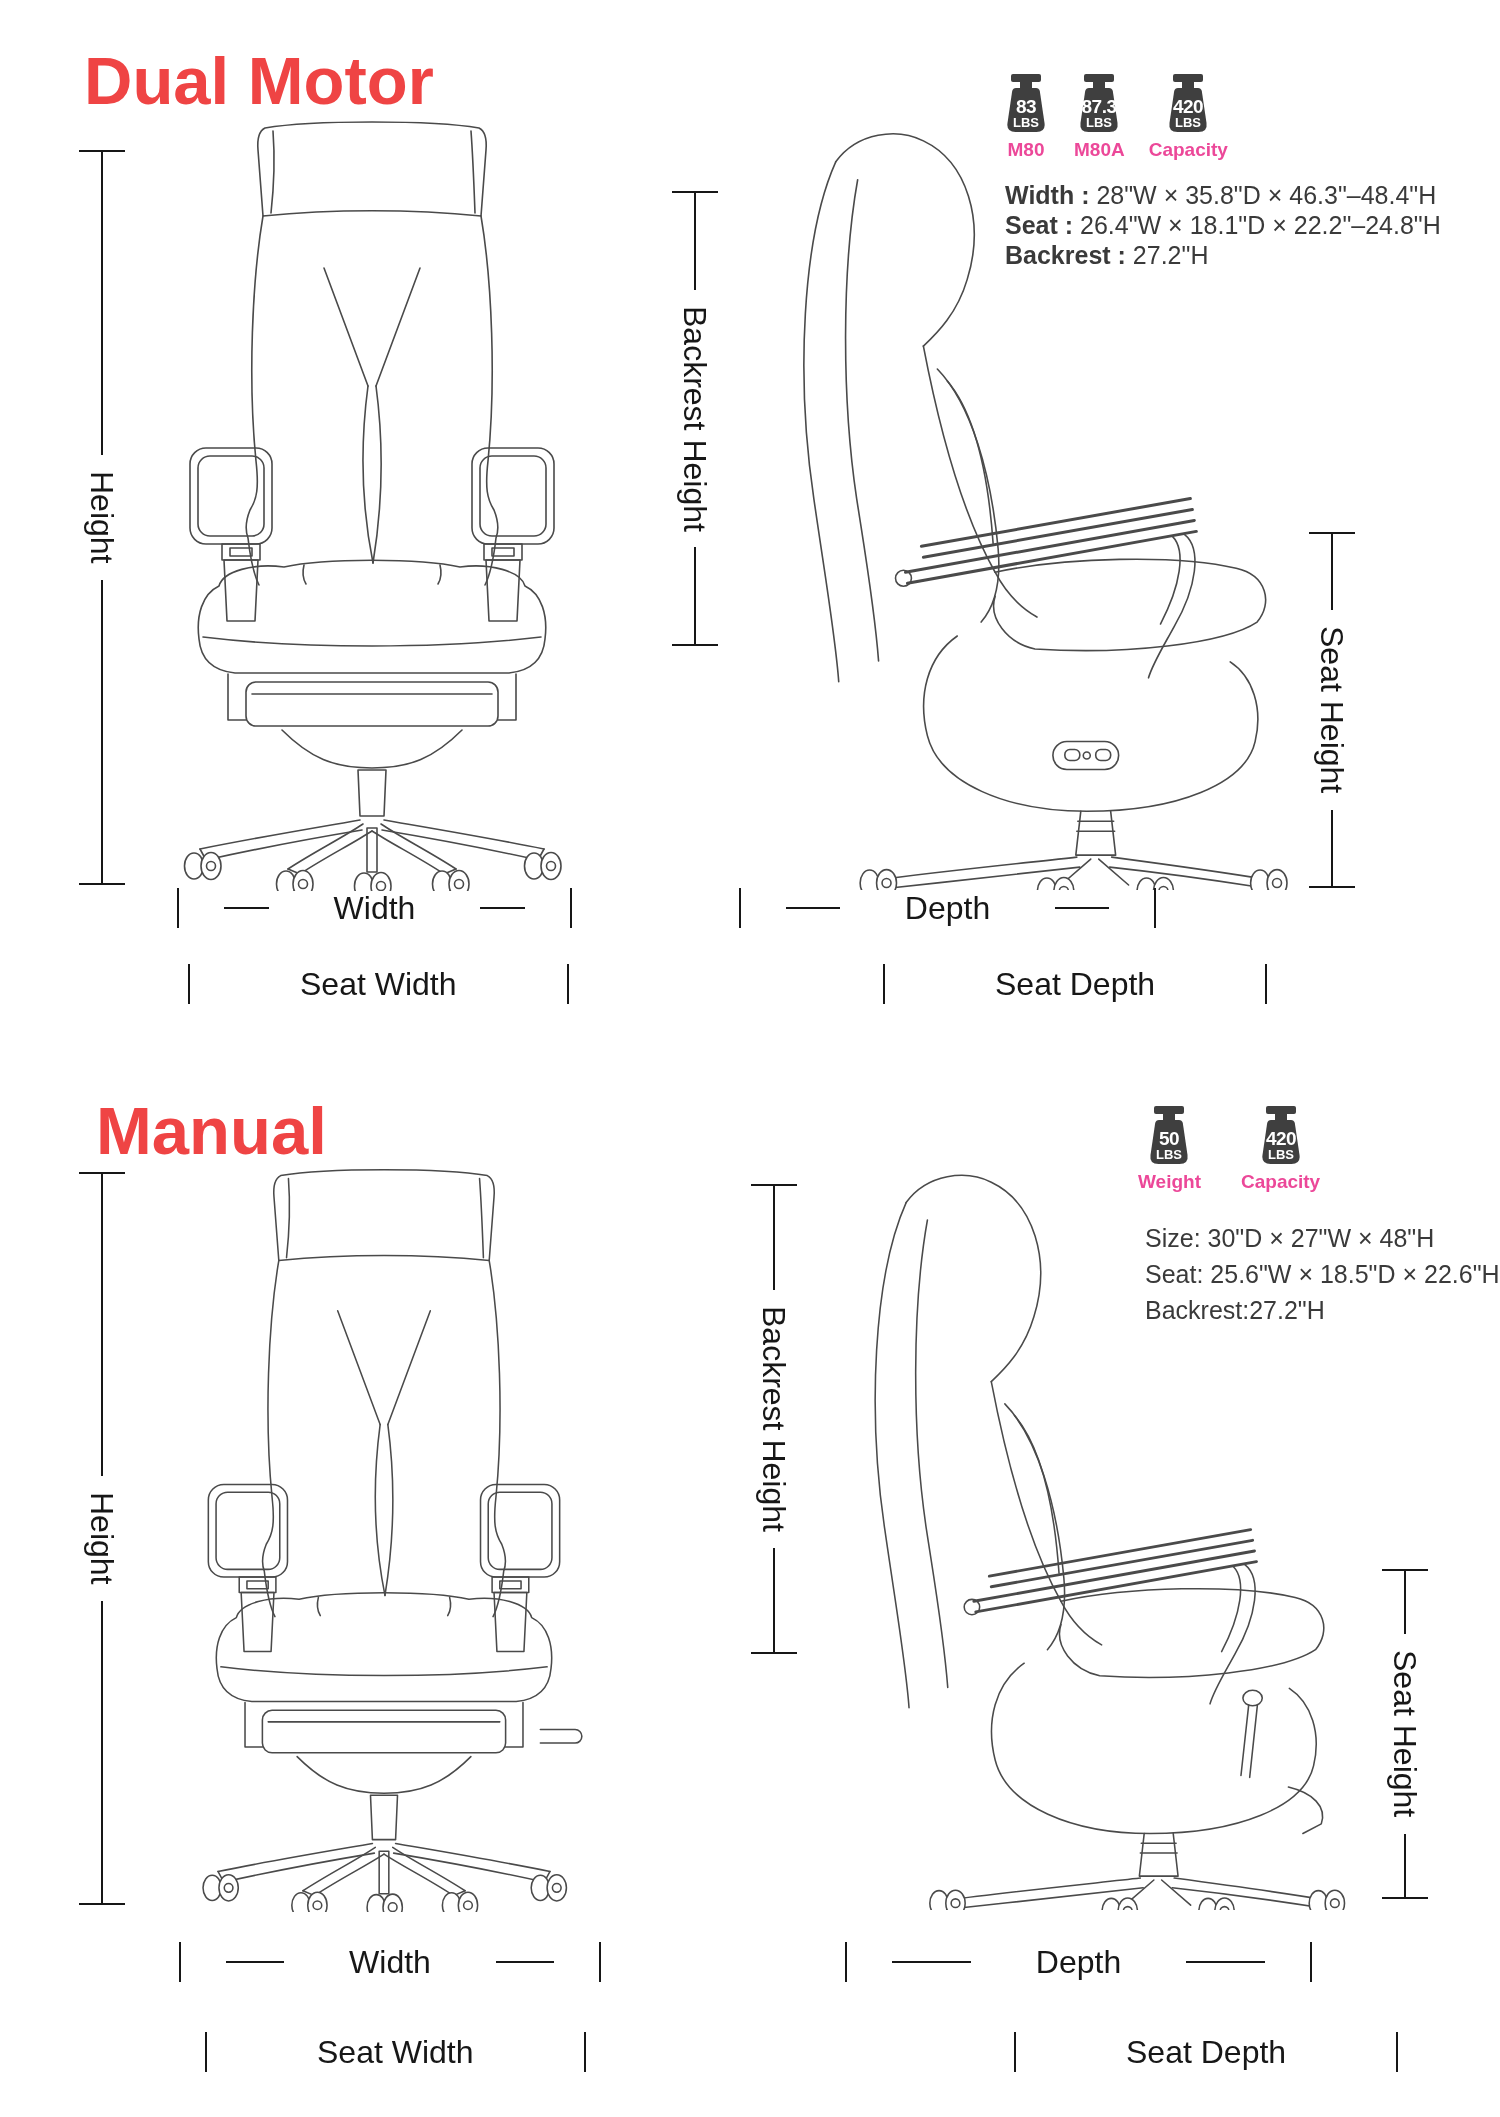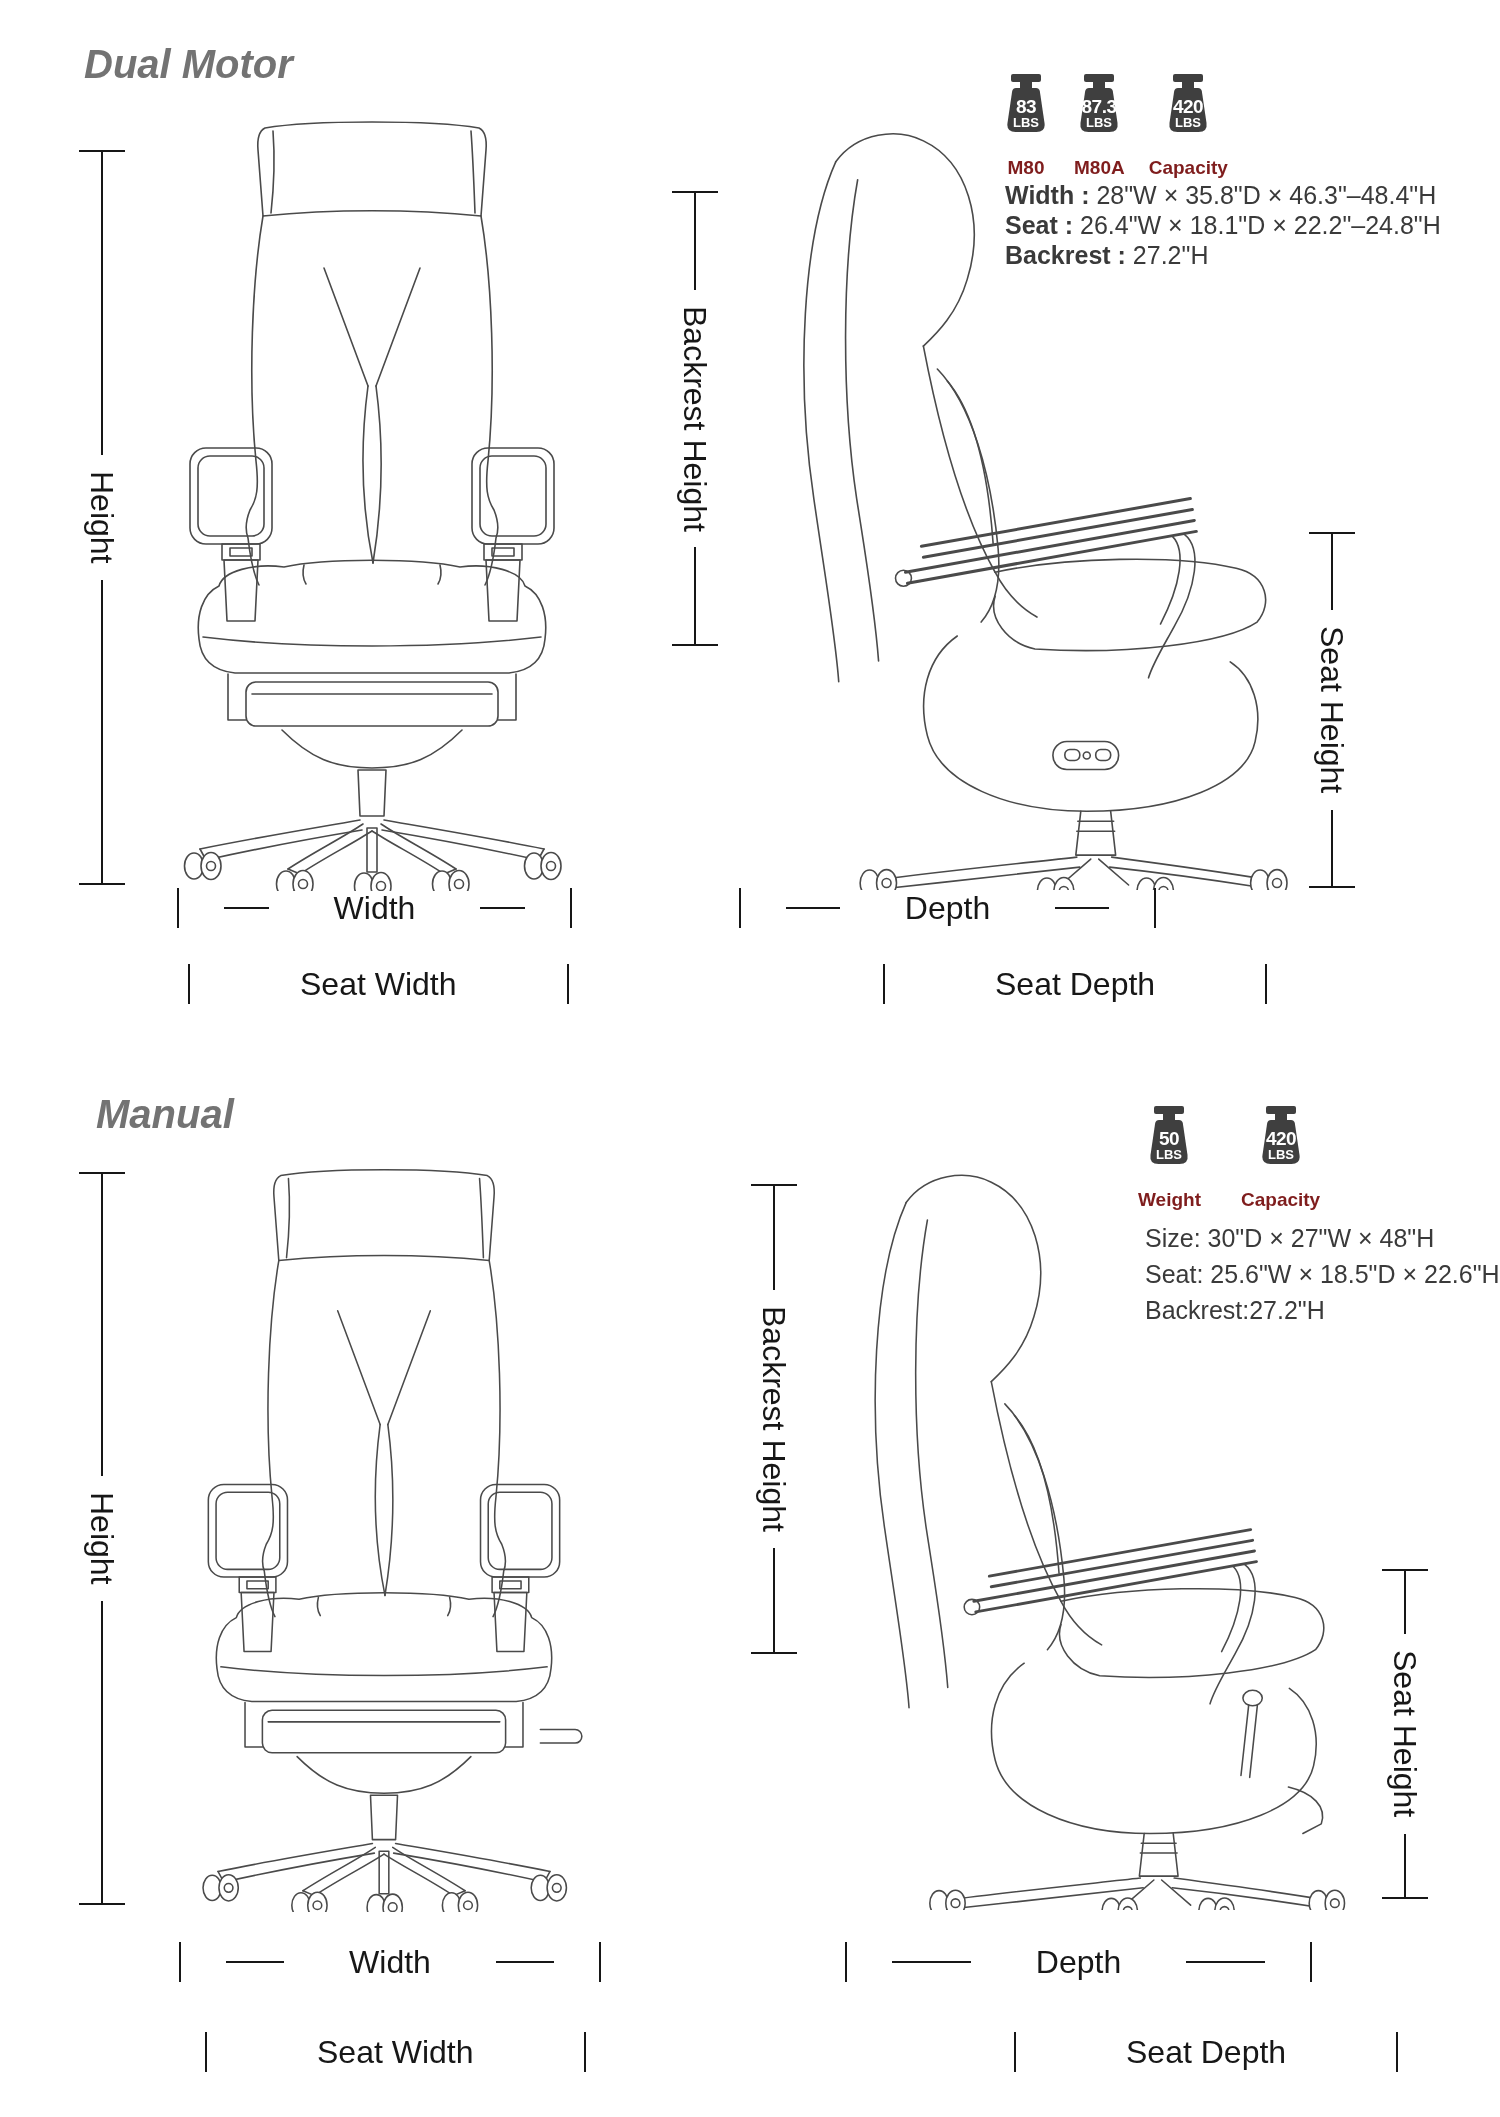--- a/index.html
+++ b/index.html
@@ -1,37 +1,37 @@
 <!DOCTYPE html>
 <html><head>
 <meta charset="utf-8">
 <style>
   html,body{margin:0;padding:0;background:#fff;}
   .canvas{position:relative;width:1500px;height:2117px;background:#fff;overflow:hidden;
           font-family:"Liberation Sans",sans-serif;color:#1e1e1e;}
 
   
-  .title{position:absolute;font-size:40px;font-weight:700;color:#737373;letter-spacing:0;white-space:nowrap;font-style:italic;}
+  .title{position:absolute;font-size:67px;font-weight:700;color:#ef4444;letter-spacing:0;white-space:nowrap;}
 
   
   .hdim{position:absolute;display:flex;align-items:center;height:44px;gap:45px;}
   .hdim .t{width:2px;height:40px;background:#171717;flex:0 0 auto;}
   .hdim .s{flex:1 1 auto;height:2px;background:#171717;}
   .hdim .lb{padding:0 20px;font-size:32px;line-height:1;white-space:nowrap;color:#171717;}
 
   
   .vdim{position:absolute;display:flex;flex-direction:column;align-items:center;width:50px;}
   .vdim .t{height:2px;width:46px;background:#171717;flex:0 0 auto;}
   .vdim .s{width:2px;flex:1 1 auto;background:#171717;}
   .vdim .lb{writing-mode:vertical-rl;font-size:32px;line-height:1;padding:16px 0;white-space:nowrap;color:#171717;}
 
   
   .wrow{position:absolute;display:flex;align-items:flex-start;}
   .wicon{display:flex;flex-direction:column;align-items:center;}
-  .wicon .wlabel{margin-top:21px;font-size:19px;font-weight:700;color:#7f1d1d;white-space:nowrap;}
+  .wicon .wlabel{margin-top:3px;font-size:19px;font-weight:700;color:#ec4899;white-space:nowrap;}
   .wicon svg .metal{fill:#3f3f3f;stroke:none;}
   .wicon svg text{fill:#ffffff;font-family:"Liberation Sans",sans-serif;font-weight:700;text-anchor:middle;}
   .wicon svg .wval{font-size:19px;letter-spacing:-0.5px;}
   .wicon svg .wlbs{font-size:13px;}
 
   
   .specs{position:absolute;font-size:25px;color:#3a3a3a;white-space:nowrap;}
   .specs .row{line-height:30px;}
   .sec2 .specs .row{line-height:36px;}
   .specs .sl{font-weight:700;font-style:normal;}

